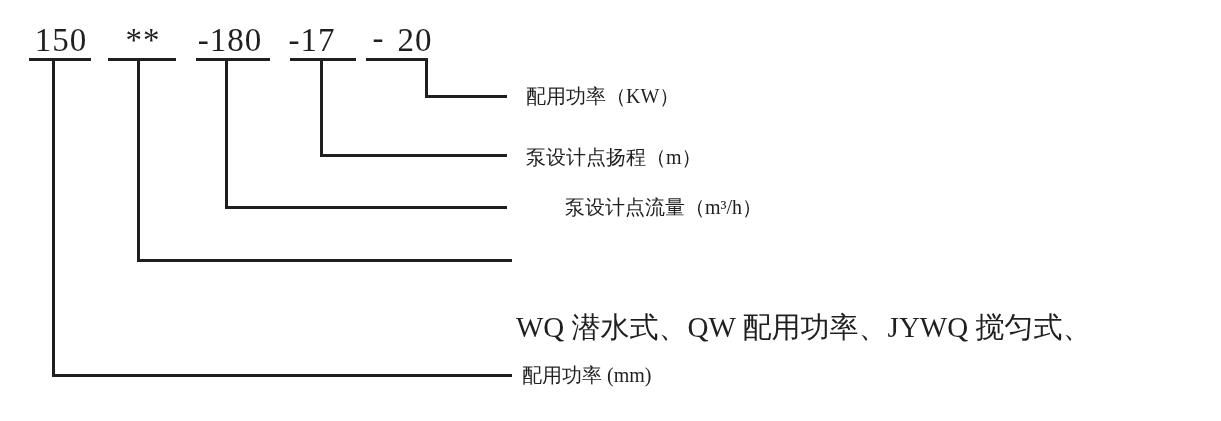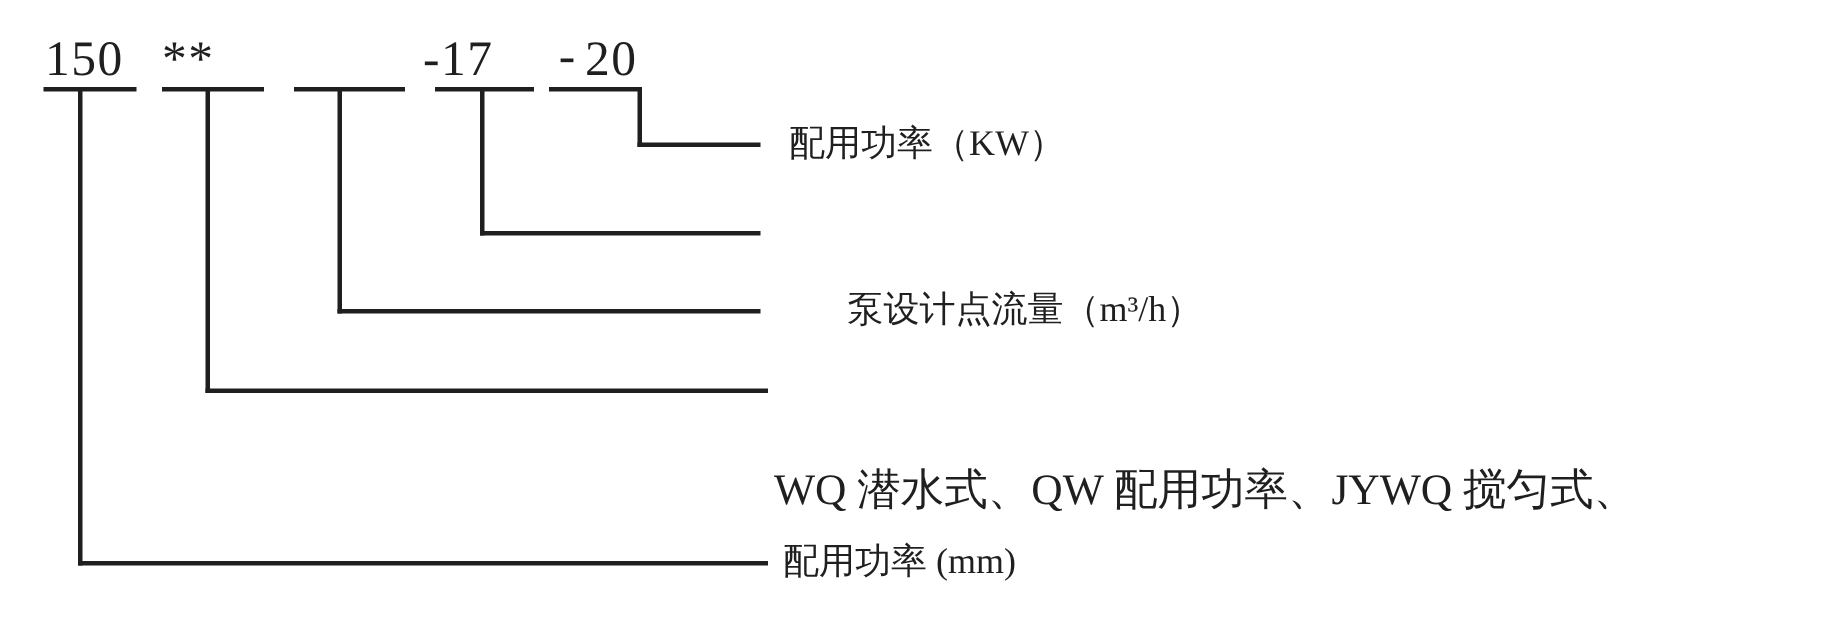--- a/index.html
+++ b/index.html
@@ -16,20 +16,21 @@
     color: var(--ink, #1f1f1f);
     overflow: hidden;
   }
   
   .seg {
     position: absolute;
     top: 22px;
     height: 36px;
     line-height: 36px;
     font-size: 33px;
+    text-align: center;
     letter-spacing: 1px;
     white-space: pre;
   }
   .seg-dash {
     position: absolute;
     top: 20px;
     height: 36px;
     line-height: 36px;
     font-size: 33px;
     text-align: center;
@@ -50,40 +51,41 @@
   .hl {
     position: absolute;
     height: 3px;
     background: var(--ink, #1f1f1f);
   }
   
   .label {
     position: absolute;
     height: 32px;
     line-height: 32px;
-    font-size: 24px;
+    font-size: 20px;
     white-space: pre;
   }
   .label-multiline {
     position: absolute;
     font-size: 29px;
     white-space: pre;
   }
   .label-multiline .tline {
     height: 30px;
     line-height: 30px;
   }
 </style>
 </head>
 <body>
 
 <div class="diagram" style="--ink: #1f1f1f; --bg: #ffffff;">
 
   <div class="seg" style="left:30px;  width:62px;">150</div>
   <div class="seg" style="left:108px; width:70px;">**</div>
+  <div class="seg" style="left:192px; width:76px;">-180</div>
   <div class="seg" style="left:282px; width:60px;">-17</div>
   <div class="seg-dash" style="left:366px; width:24px;">-</div>
   <div class="seg" style="left:390px; width:50px;">20</div>
 
   <div class="ul" style="left:29px;  top:58px; width:62px;"></div>
   <div class="ul" style="left:108px; top:58px; width:68px;"></div>
   <div class="ul" style="left:196px; top:58px; width:74px;"></div>
   <div class="ul" style="left:290px; top:58px; width:66px;"></div>
   <div class="ul" style="left:366px; top:58px; width:62px;"></div>
 
@@ -93,20 +95,21 @@
   <div class="vl" style="left:320px; top:60px; height:97px;"></div>
   <div class="vl" style="left:425px; top:60px; height:38px;"></div>
 
   <div class="hl" style="left:425px; top:95px;  width:82px;"></div>
   <div class="hl" style="left:320px; top:154px; width:187px;"></div>
   <div class="hl" style="left:225px; top:206px; width:282px;"></div>
   <div class="hl" style="left:137px; top:259px; width:375px;"></div>
   <div class="hl" style="left:52px;  top:374px; width:460px;"></div>
 
   <div class="label" style="left:526px; top:80px;">配用功率（KW）</div>
+  <div class="label" style="left:526px; top:141px;">泵设计点扬程（m）</div>
   <div class="label" style="left:526px; top:191px;margin-left:39px;">泵设计点流量（m³/h）</div>
   <div class="label-multiline" style="left:516px; top:246px;">
     <div class="tline">WQ 潜水式、QW 配用功率、JYWQ 搅匀式、</div>
     
   </div>
   <div class="label" style="left:522px; top:359px;">配用功率 (mm)</div>
 
 </div>
 
 </body></html>

